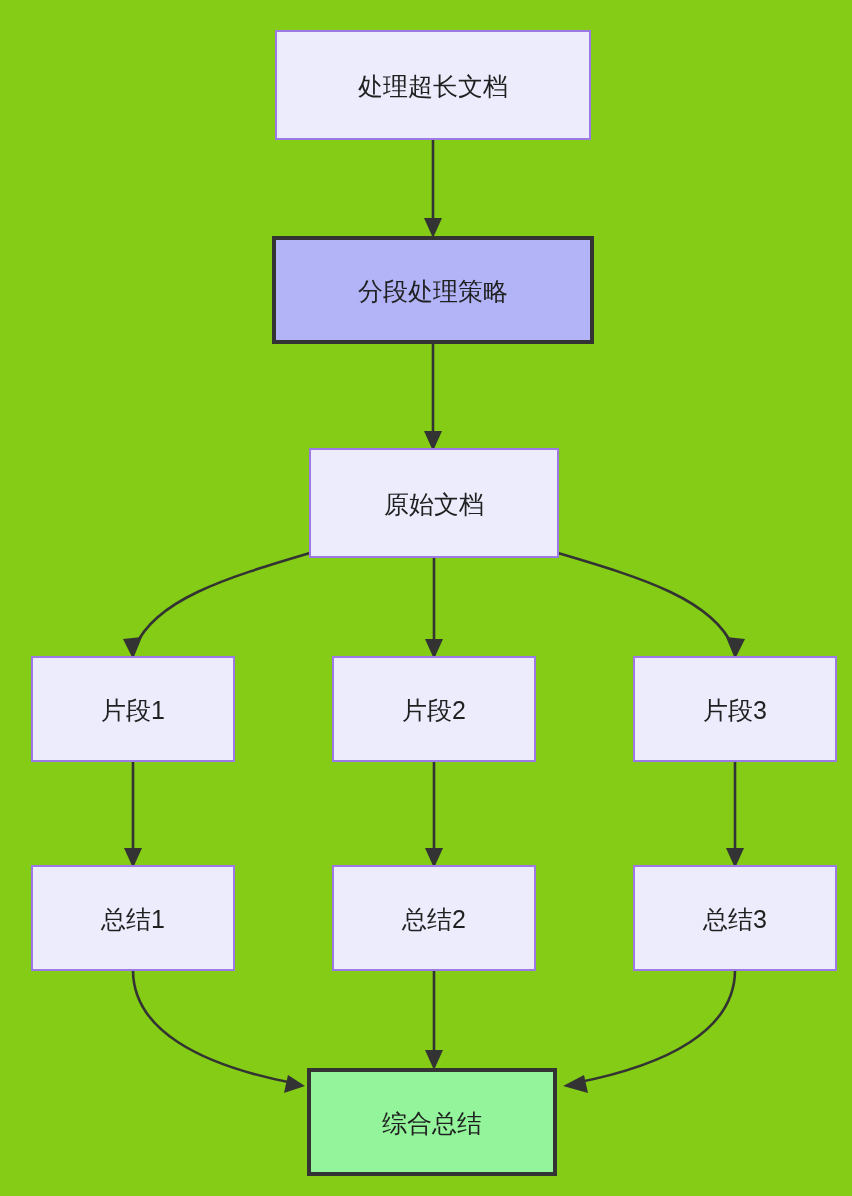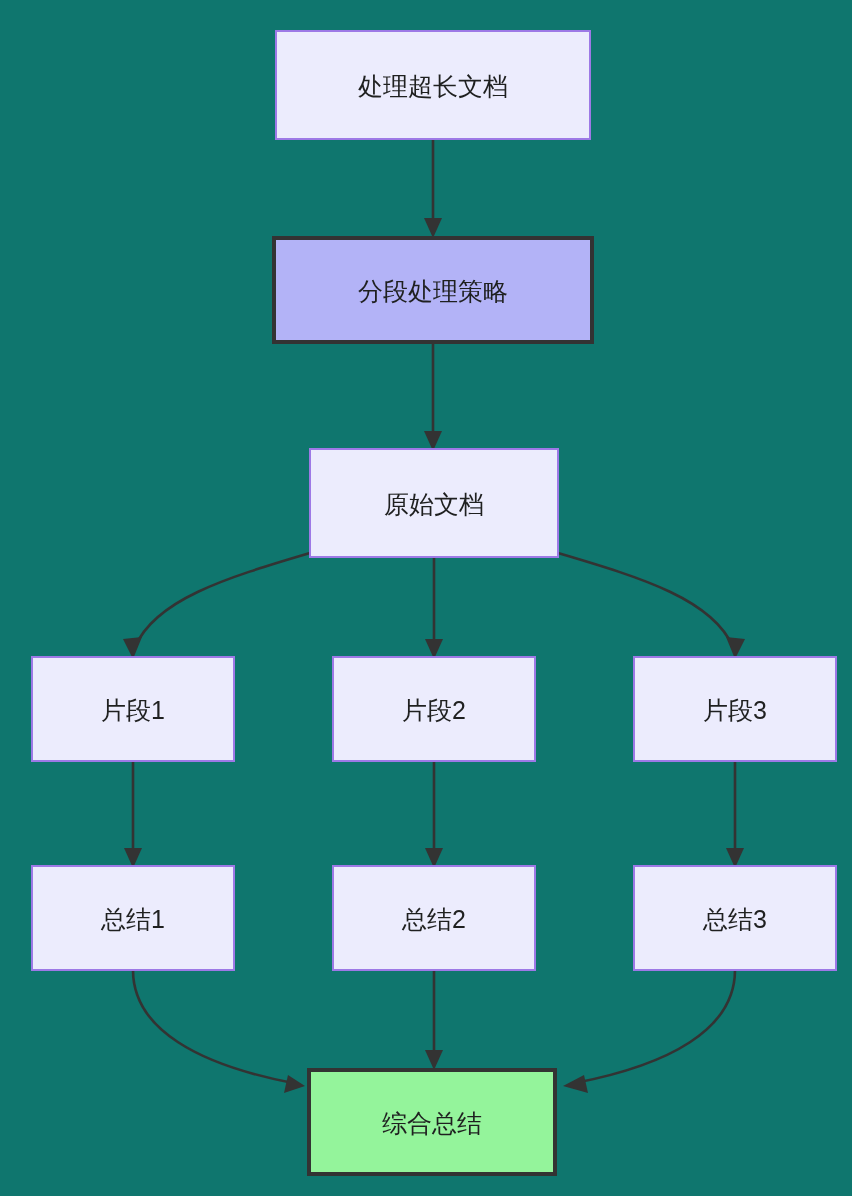--- a/index.html
+++ b/index.html
@@ -10,21 +10,21 @@
   body {
     width: 852px;
     height: 1196px;
     font-family: "Liberation Sans", "DejaVu Sans", sans-serif;
     overflow: hidden;
   }
   #diagram-root {
     position: relative;
     width: 852px;
     height: 1196px;
-    background: #0f766e;
+    background: #84cc16;
   }
   svg#flow {
     position: absolute;
     top: 0;
     left: 0;
     width: 852px;
     height: 1196px;
     display: block;
   }
   .node-rect {

